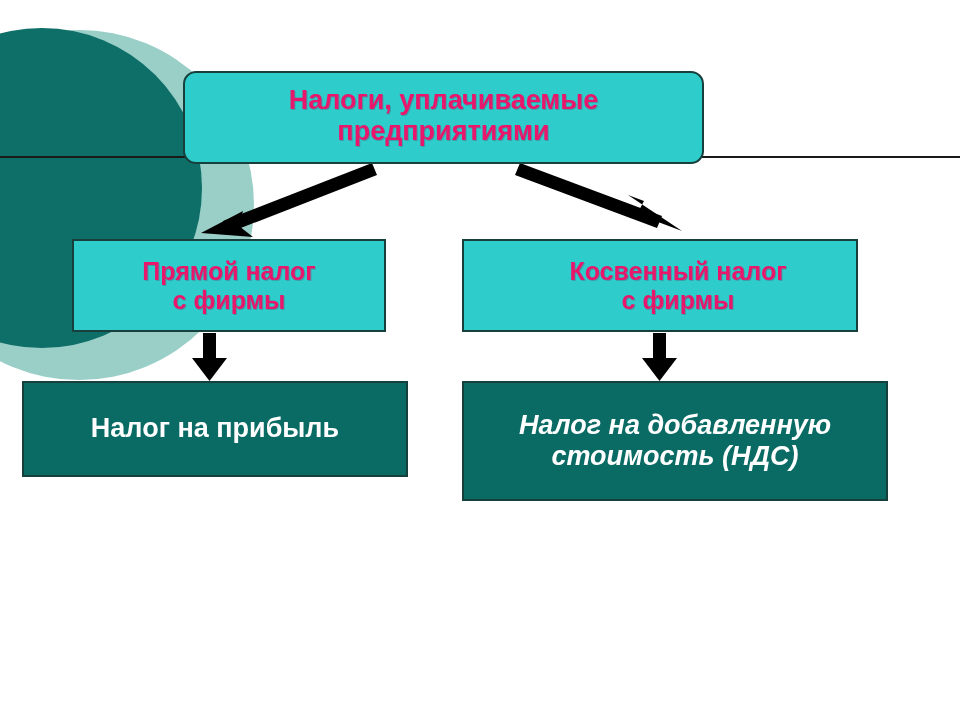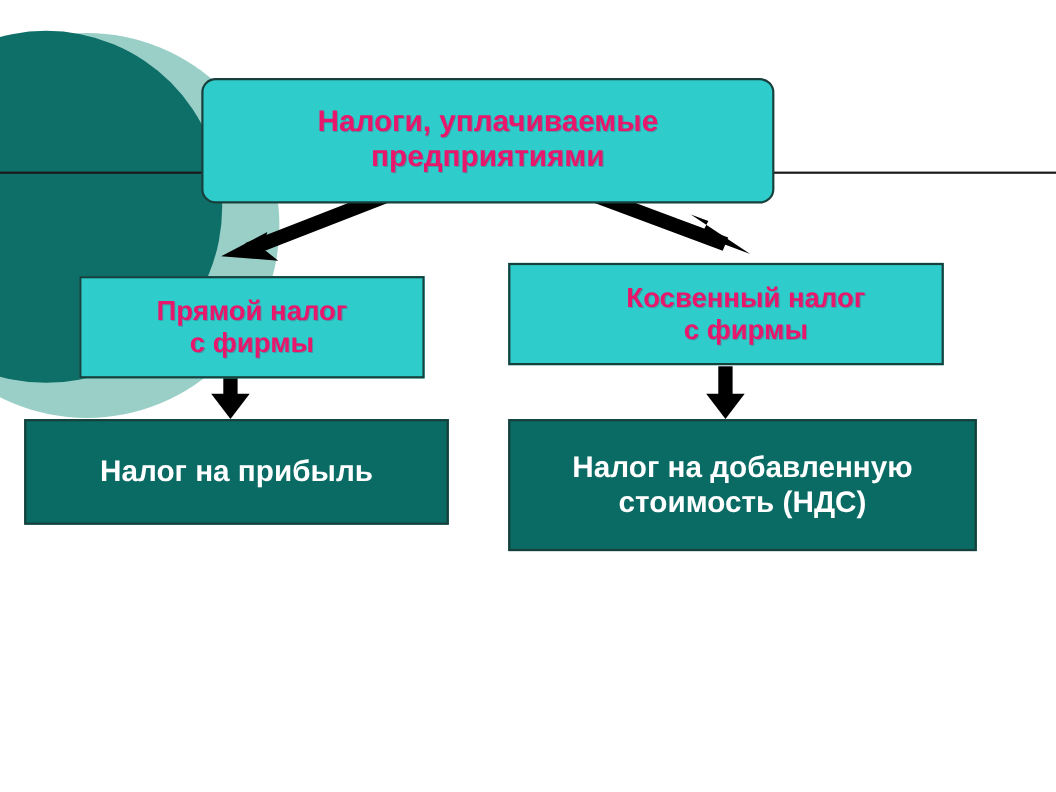--- a/index.html
+++ b/index.html
@@ -84,32 +84,31 @@
   .node.dark {
     background: #0A6B65;
     color: #ffffff;
     font-weight: bold;
   }
 
   #node-root {
     left: 183px;
     top: 71px;
     width: 521px;
-    height: 114px;
+    height: 93px;
     font-size: 27px;
     padding-bottom: 3px;
     border-radius: 13px;
   }
   #node-direct {
     left: 72px;
     top: 239px;
     width: 314px;
     height: 93px;
     font-size: 25px;
-    margin-top: 12px;
   }
   #node-indirect {
     left: 462px;
     top: 239px;
     width: 396px;
     height: 93px;
     font-size: 25px;
     padding-left: 36px;
   }
   #node-profit-tax {
@@ -118,20 +117,21 @@
     width: 386px;
     height: 96px;
     font-size: 27px;
   }
   #node-vat {
     left: 462px;
     top: 381px;
     width: 426px;
     height: 120px;
     font-size: 27px;
+    font-style: italic;
   }
 </style>
 </head>
 <body>
 
 <div id="slide">
 
   <div class="deco-circle" id="circle-light"></div>
   <div class="deco-circle" id="circle-dark"></div>
 

